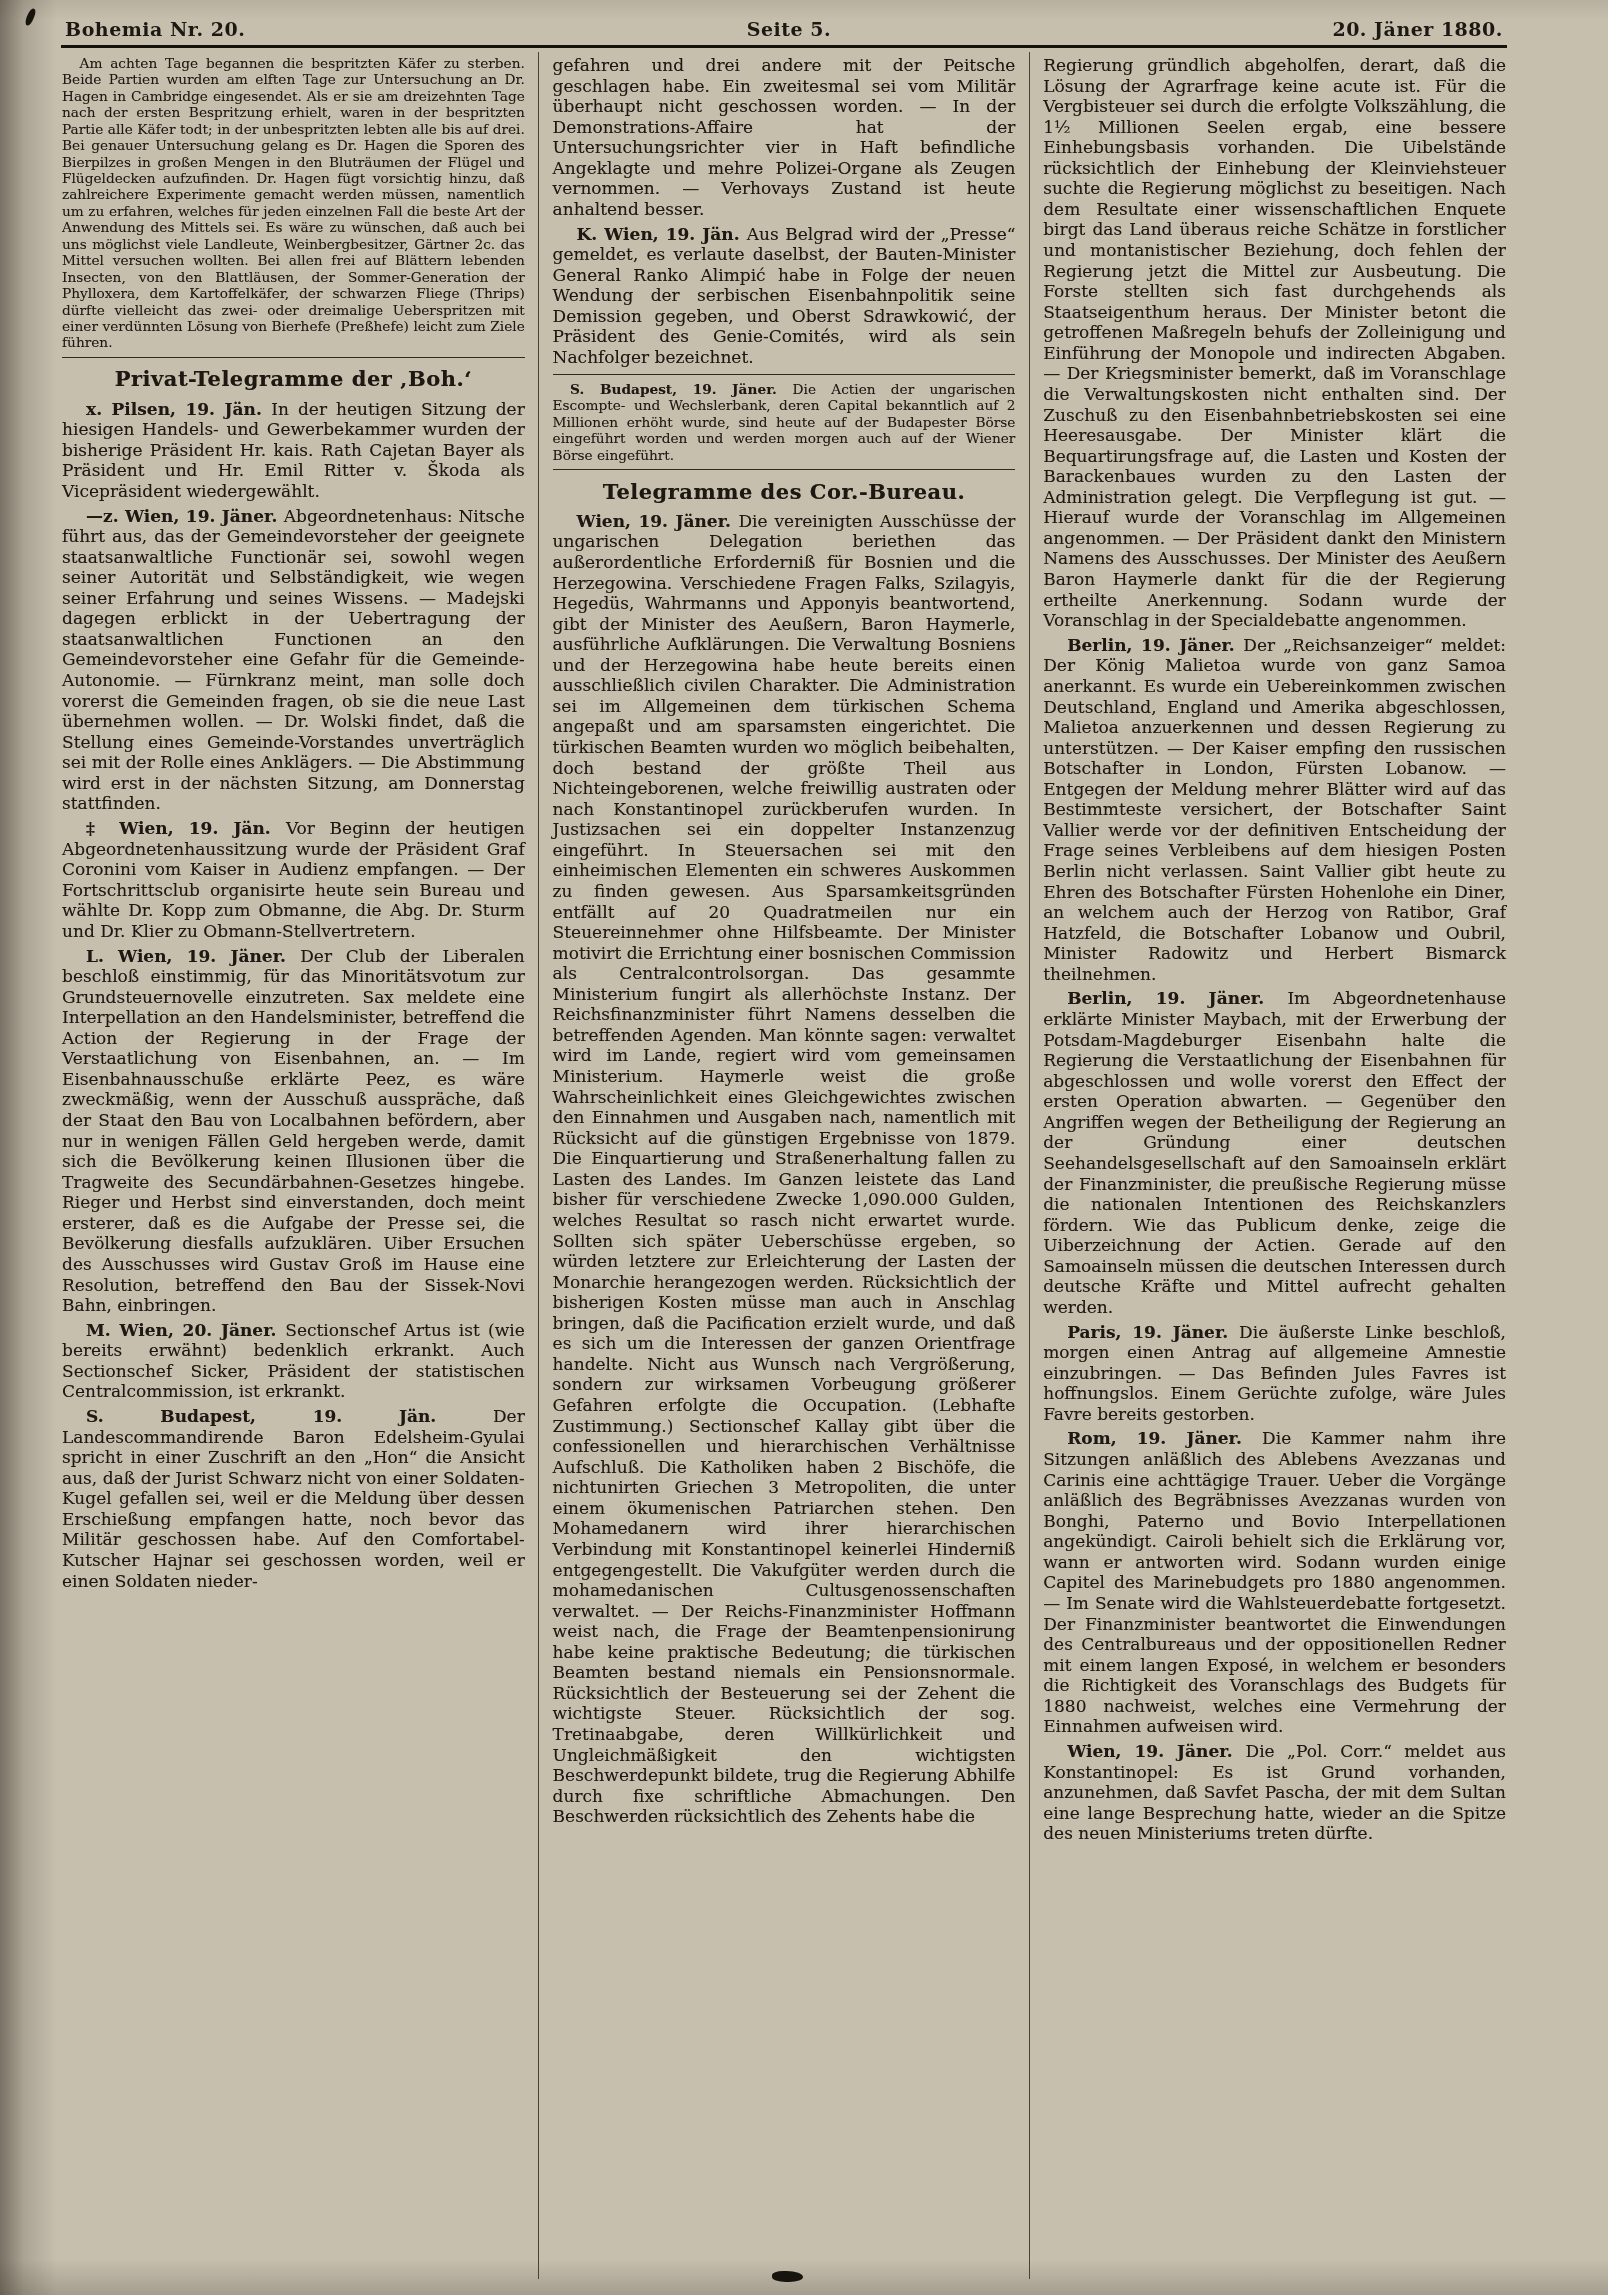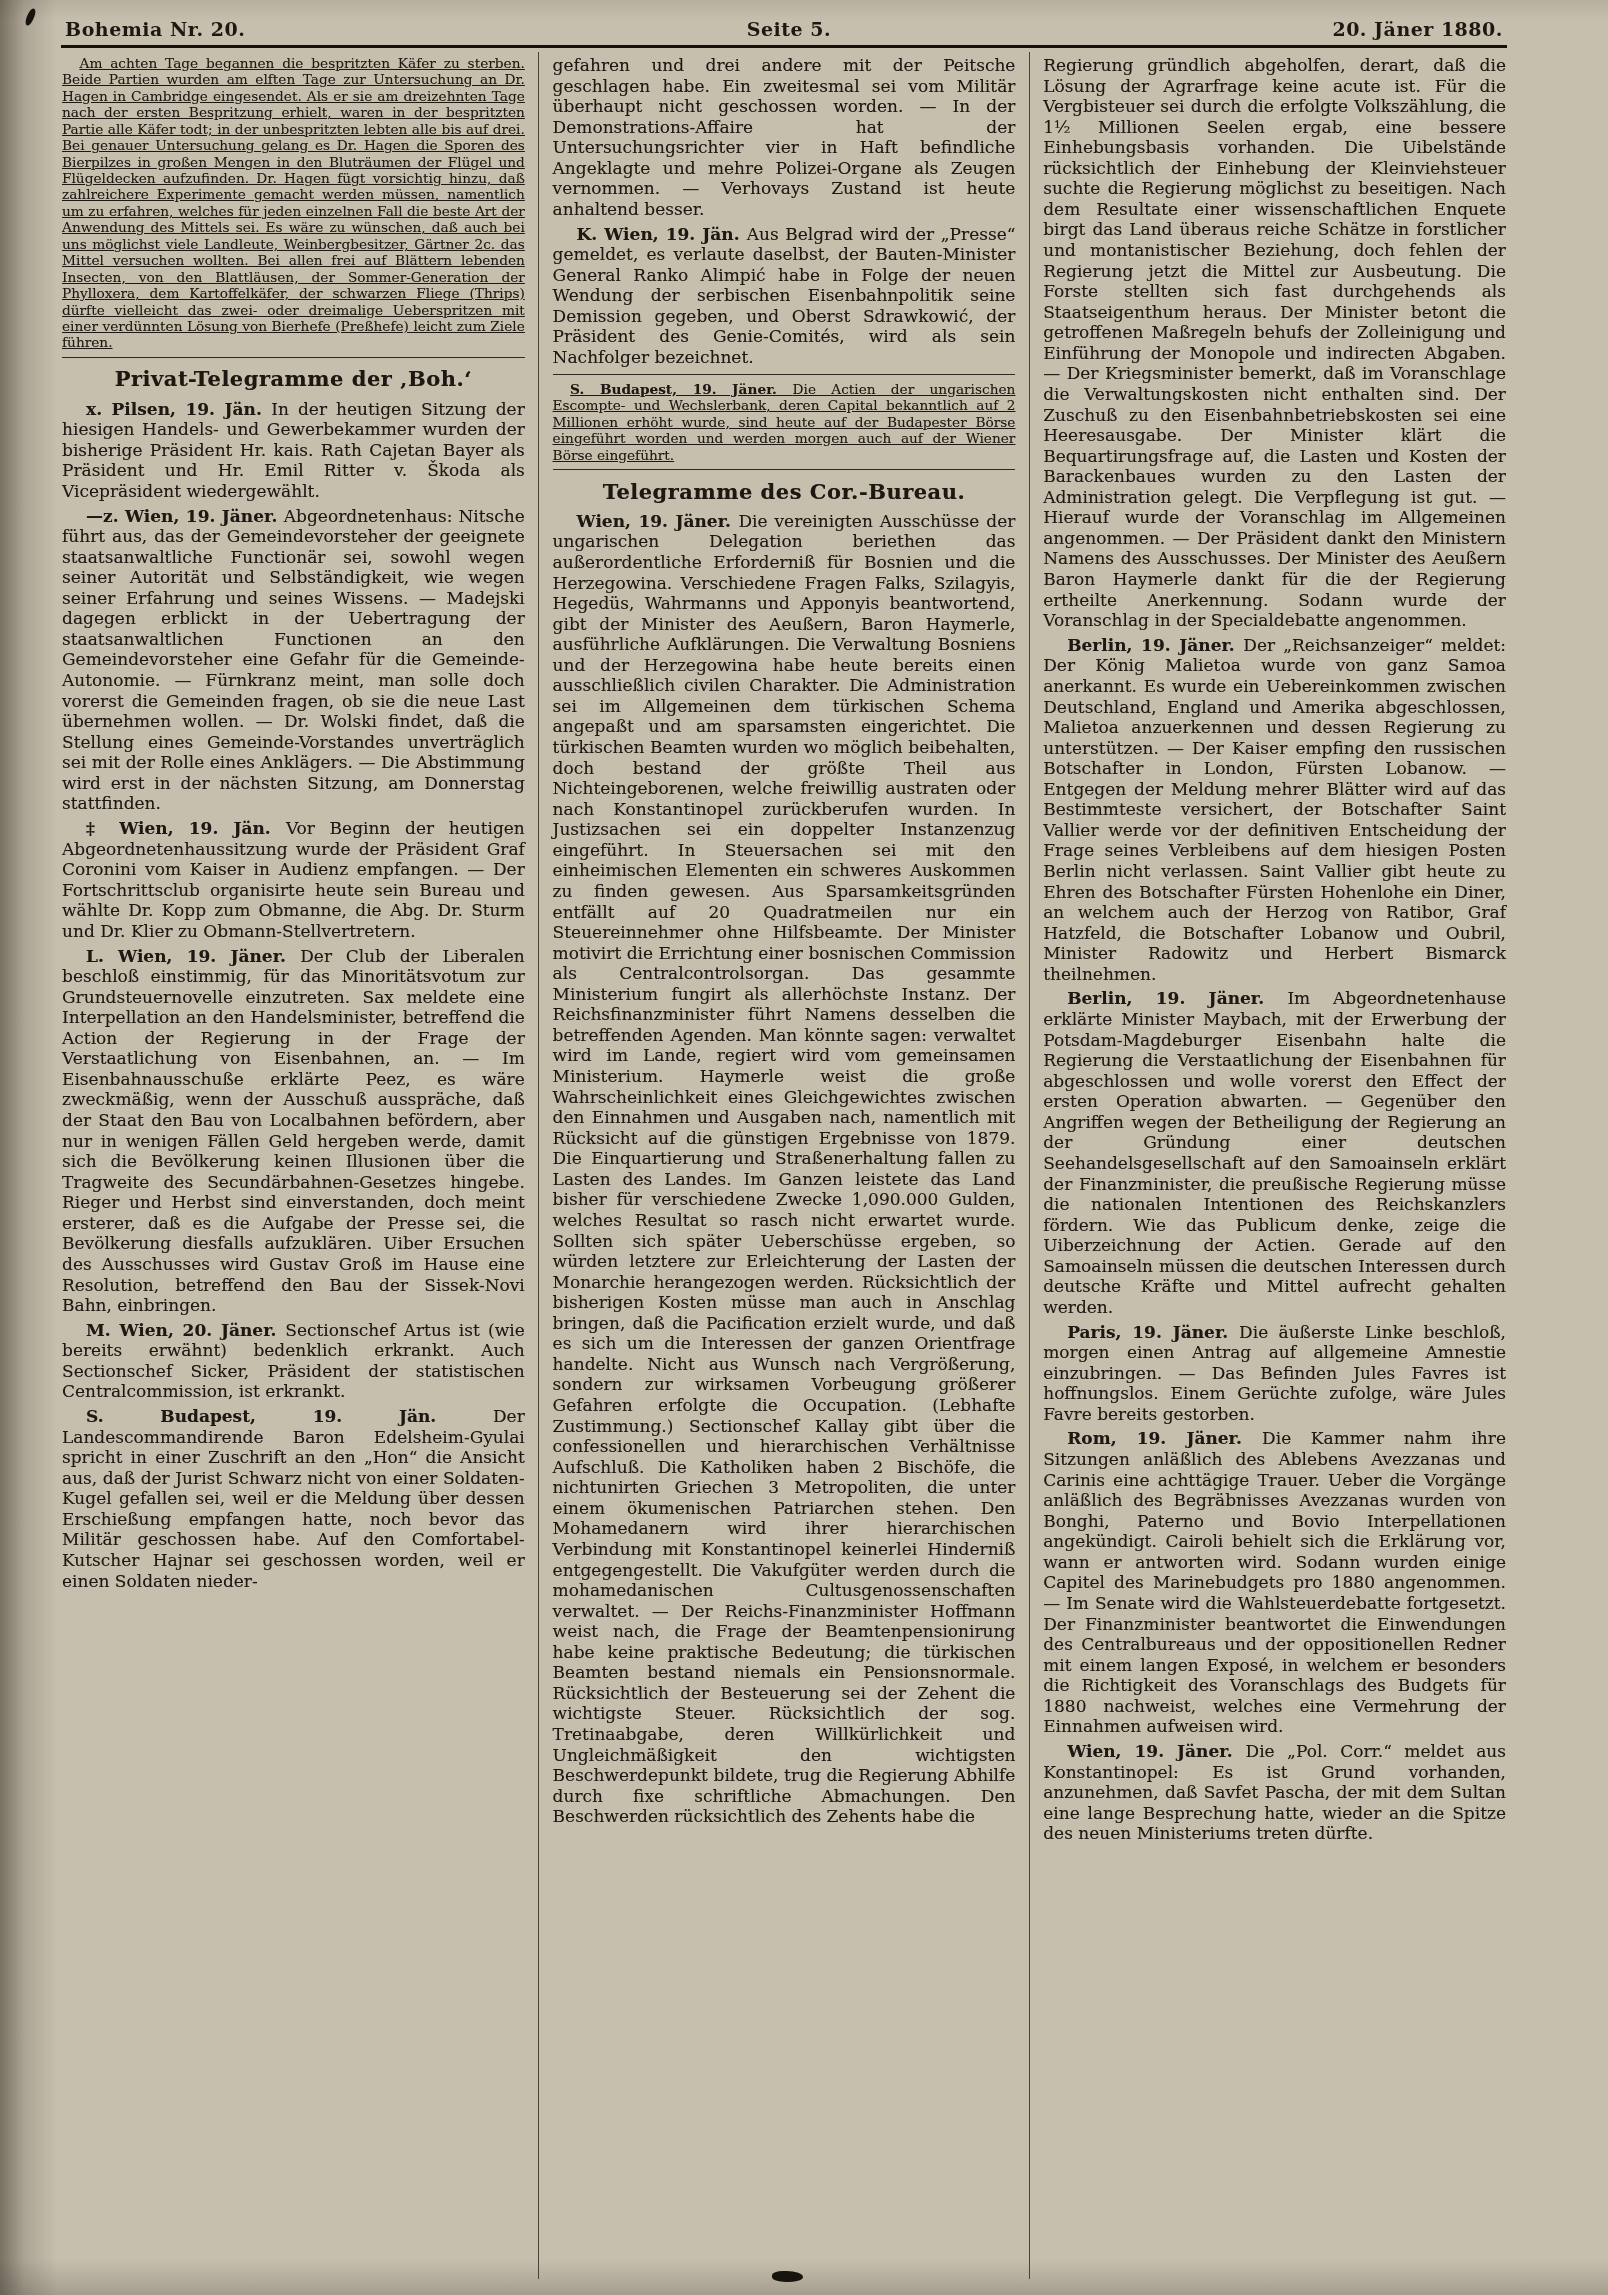--- a/index.html
+++ b/index.html
@@ -48,21 +48,20 @@
     font-size:17px; line-height:1.21; text-align:justify;
     margin:0 0 4.1px 0; text-indent:24px;
     text-shadow:0 0 0.5px rgba(20,15,8,0.35);
     hyphens:auto; -webkit-hyphens:auto; word-break:normal;
   }
   p.cont { text-indent:0; }
   p.small {
     font-size:13.7px; line-height:1.2; text-align:justify;
     margin:0 0 5.2px 0; text-indent:17.5px;
     text-shadow:0 0 0.5px rgba(20,15,8,0.3);
-    text-decoration:underline;
   }
   b.lead { font-weight:bold; }
   h2.headline {
     font-size:21px; line-height:1.1; font-weight:bold;
     letter-spacing:0.5px; text-align:center;
     margin:9.3px 0 8.2px 0;
     text-shadow:0 0 0.5px rgba(20,15,8,0.5);
   }
   hr.rule {
     border:0; border-top:1px solid #2e2a22; margin:6.2px 0;

